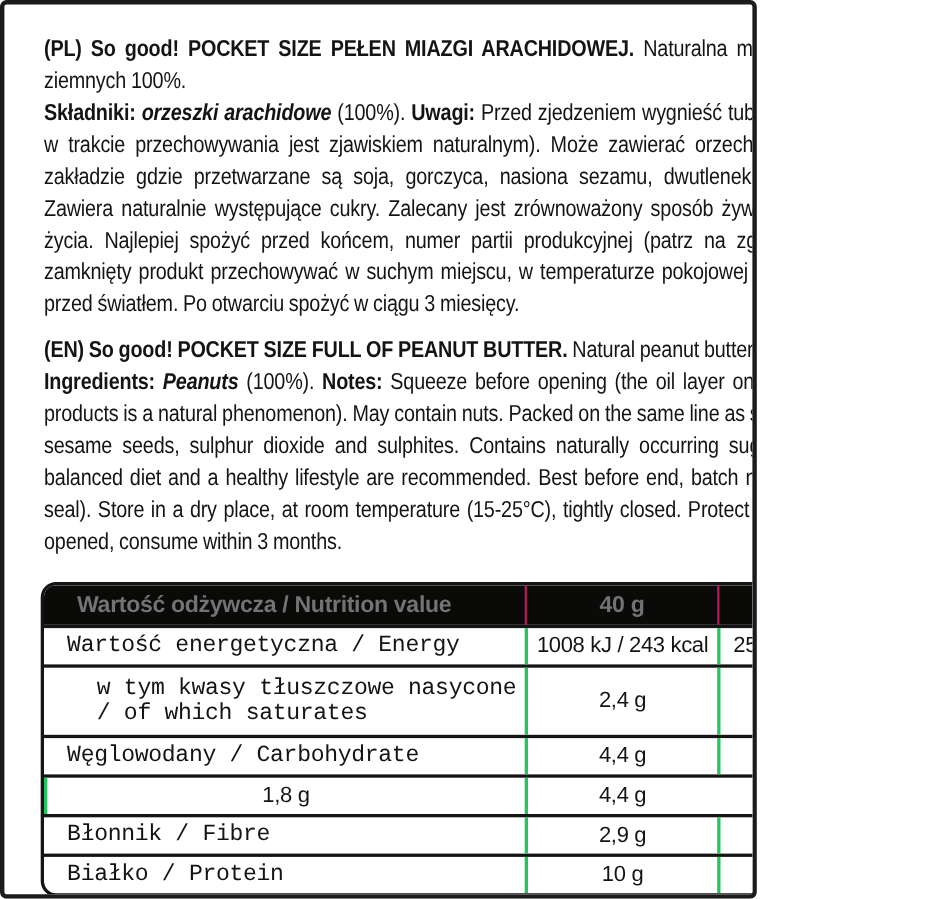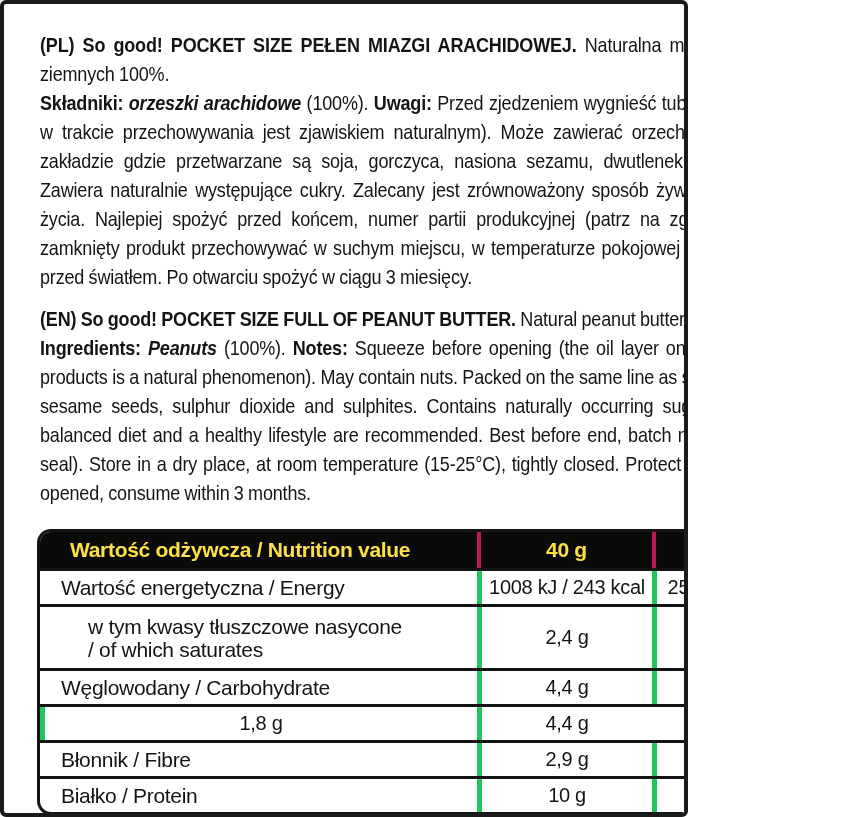--- a/index.html
+++ b/index.html
@@ -46,58 +46,59 @@
     border-radius: 14px;
     overflow: hidden;
     background: #ffffff;
     letter-spacing: -0.3px;
   }
   .nheader {
     display: grid;
     grid-template-columns: 437px 175px 182px;
     background: #0a0a08;
     height: 36px;
-    color: #fde047;
+    color: #737373;
     font-weight: 700;
     font-size: 21px;
   }
   .hlabel {
     display: flex;
     align-items: center;
     padding-left: 30px;
   }
   .hval {
     display: flex;
     align-items: center;
     justify-content: center;
-    border-left: 4px solid #be185d;
+    border-left: 2px solid #be185d;
   }
   .nrow {
     display: grid;
     grid-template-columns: 437px 175px 182px;
     box-sizing: border-box;
     height: 36px;
     border-top: 3px solid #141414;
     color: #141414;
   }
   .nrow.tall { height: 64px; }
   .nlabel {
     display: flex;
     align-items: center;
     padding-left: 21px;
     font-size: 21px;
     line-height: 23px;
     white-space: pre-line;
+    font-family: Liberation Mono, monospace;
   }
   .nrow.indent .nlabel { padding-left: 48px; }
   .nval {
     display: flex;
     align-items: center;
     justify-content: center;
-    border-left: 5px solid #22c55e;
+    border-left: 3px solid #22c55e;
     font-size: 20px;
   }
 </style>
 </head>
 <body>
 
 <div class="frame">
 
   <p class="para pl"><span class="b">(PL) So good! POCKET SIZE PEŁEN MIAZGI ARACHIDOWEJ. </span><span>Naturalna miazga z orzeszków ziemnych 100%.</span><br><span></span><span class="b">Składniki: </span><span class="b i">orzeszki arachidowe</span><span> (100%). </span><span class="b">Uwagi: </span><span>Przed zjedzeniem wygnieść tubkę (wydzielony olej w trakcie przechowywania jest zjawiskiem naturalnym). Może zawierać orzechy. Produkowany w zakładzie gdzie przetwarzane są soja, gorczyca, nasiona sezamu, dwutlenek siarki i siarczyny. Zawiera naturalnie występujące cukry. Zalecany jest zrównoważony sposób żywienia i zdrowy tryb życia. Najlepiej spożyć przed końcem, numer partii produkcyjnej (patrz na zgrzewie). Szczelnie zamknięty produkt przechowywać w suchym miejscu, w temperaturze pokojowej (15-25°C). Chronić przed światłem. Po otwarciu spożyć w ciągu 3 miesięcy.</span></p>
 

